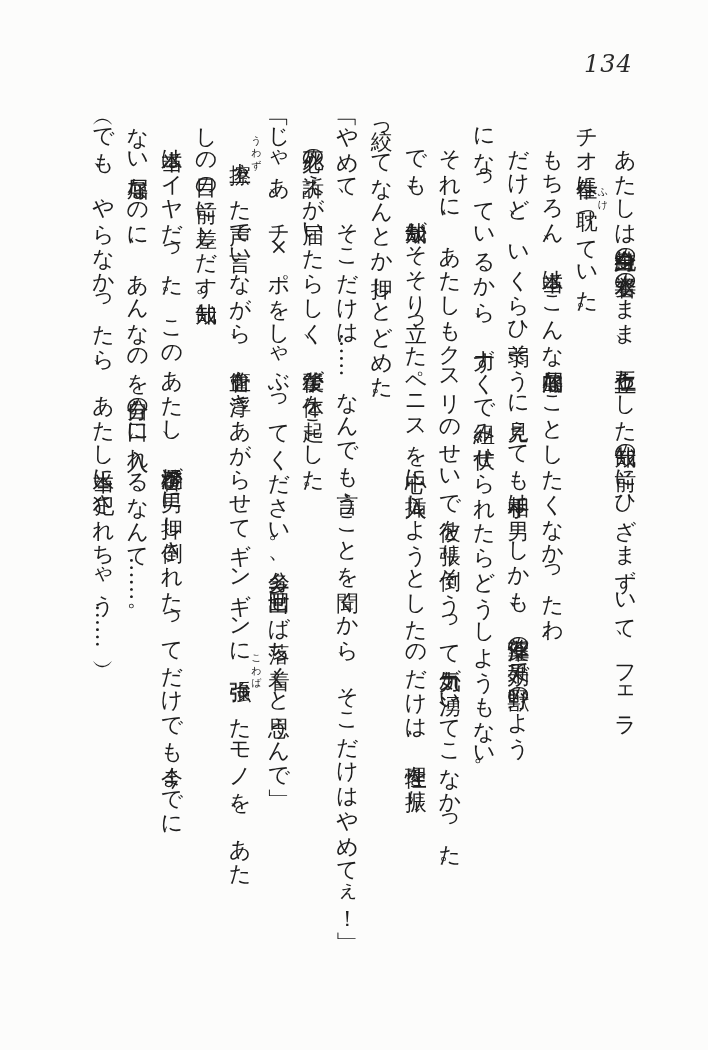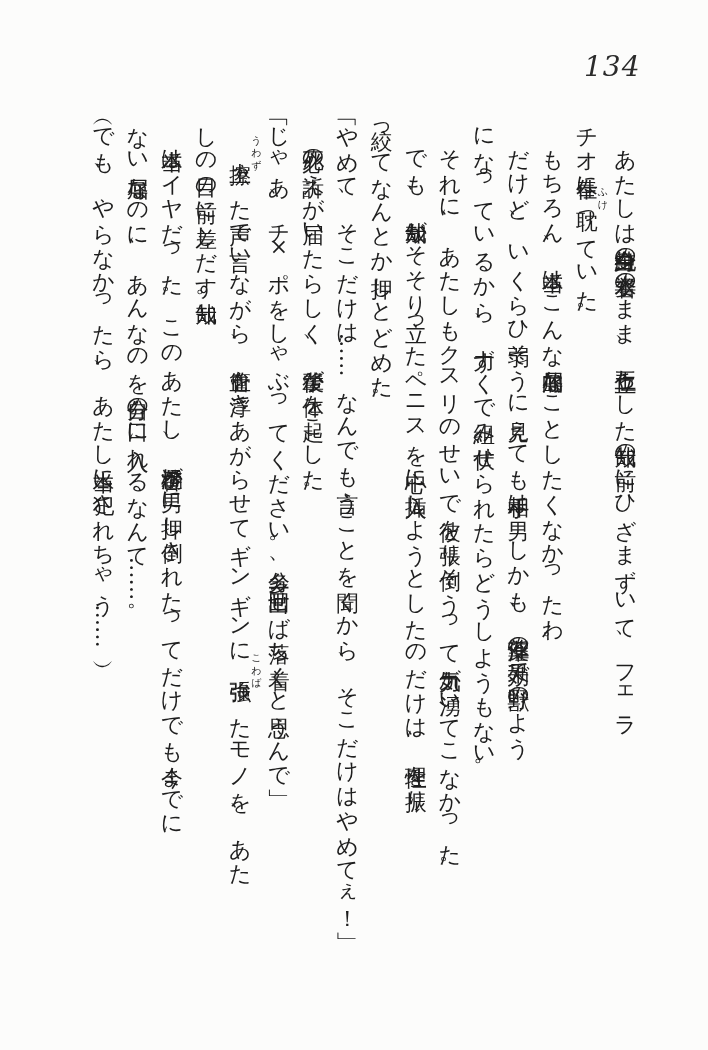--- a/index.html
+++ b/index.html
@@ -14,21 +14,21 @@
     margin: 0 auto;
     background: #fcfcfb;
     overflow: hidden;
     font-family: "DejaVu Serif", "Liberation Serif", serif;
     color: #1e1e1e;
   }
   .page-number {
     position: absolute;
     top: 50px;
     left: 584px;
-    font-size: 28px;
+    font-size: 24px;
     font-style: italic;
     letter-spacing: 1px;
     color: #2b2b2b;
     font-family: "DejaVu Serif", "Liberation Serif", serif;
   }
   .text-body {
     position: absolute;
     top: 112px;
     right: 66px;
     height: 830px;

